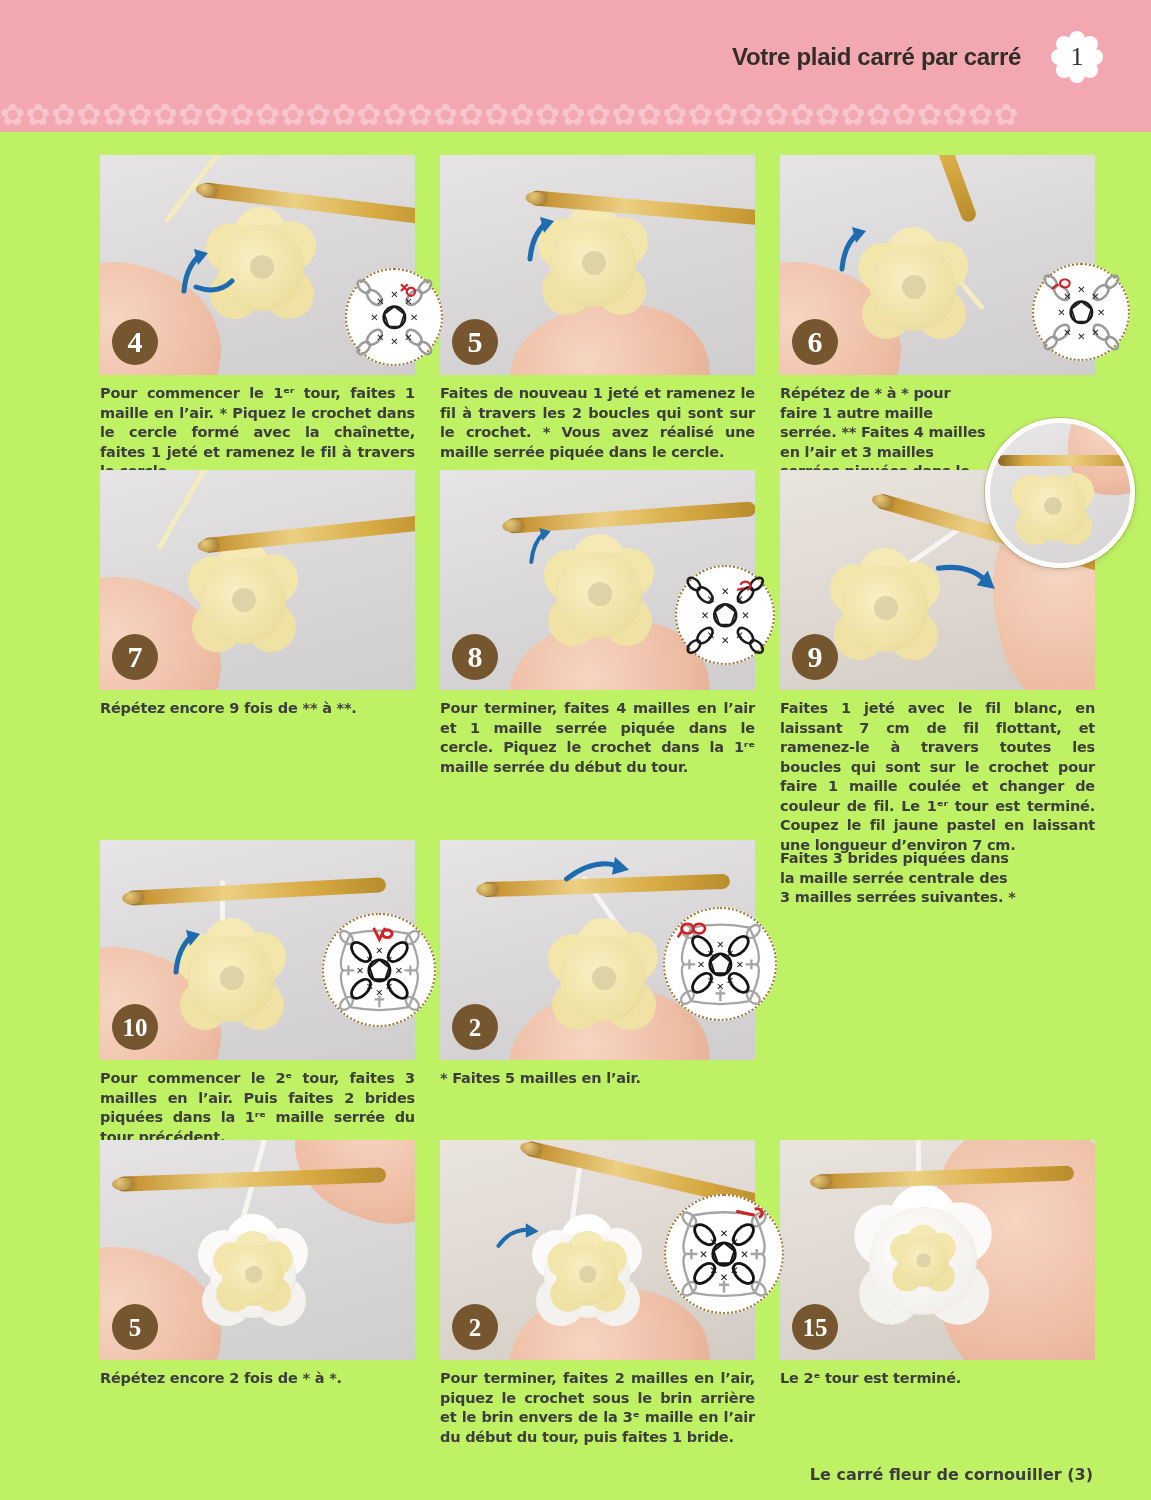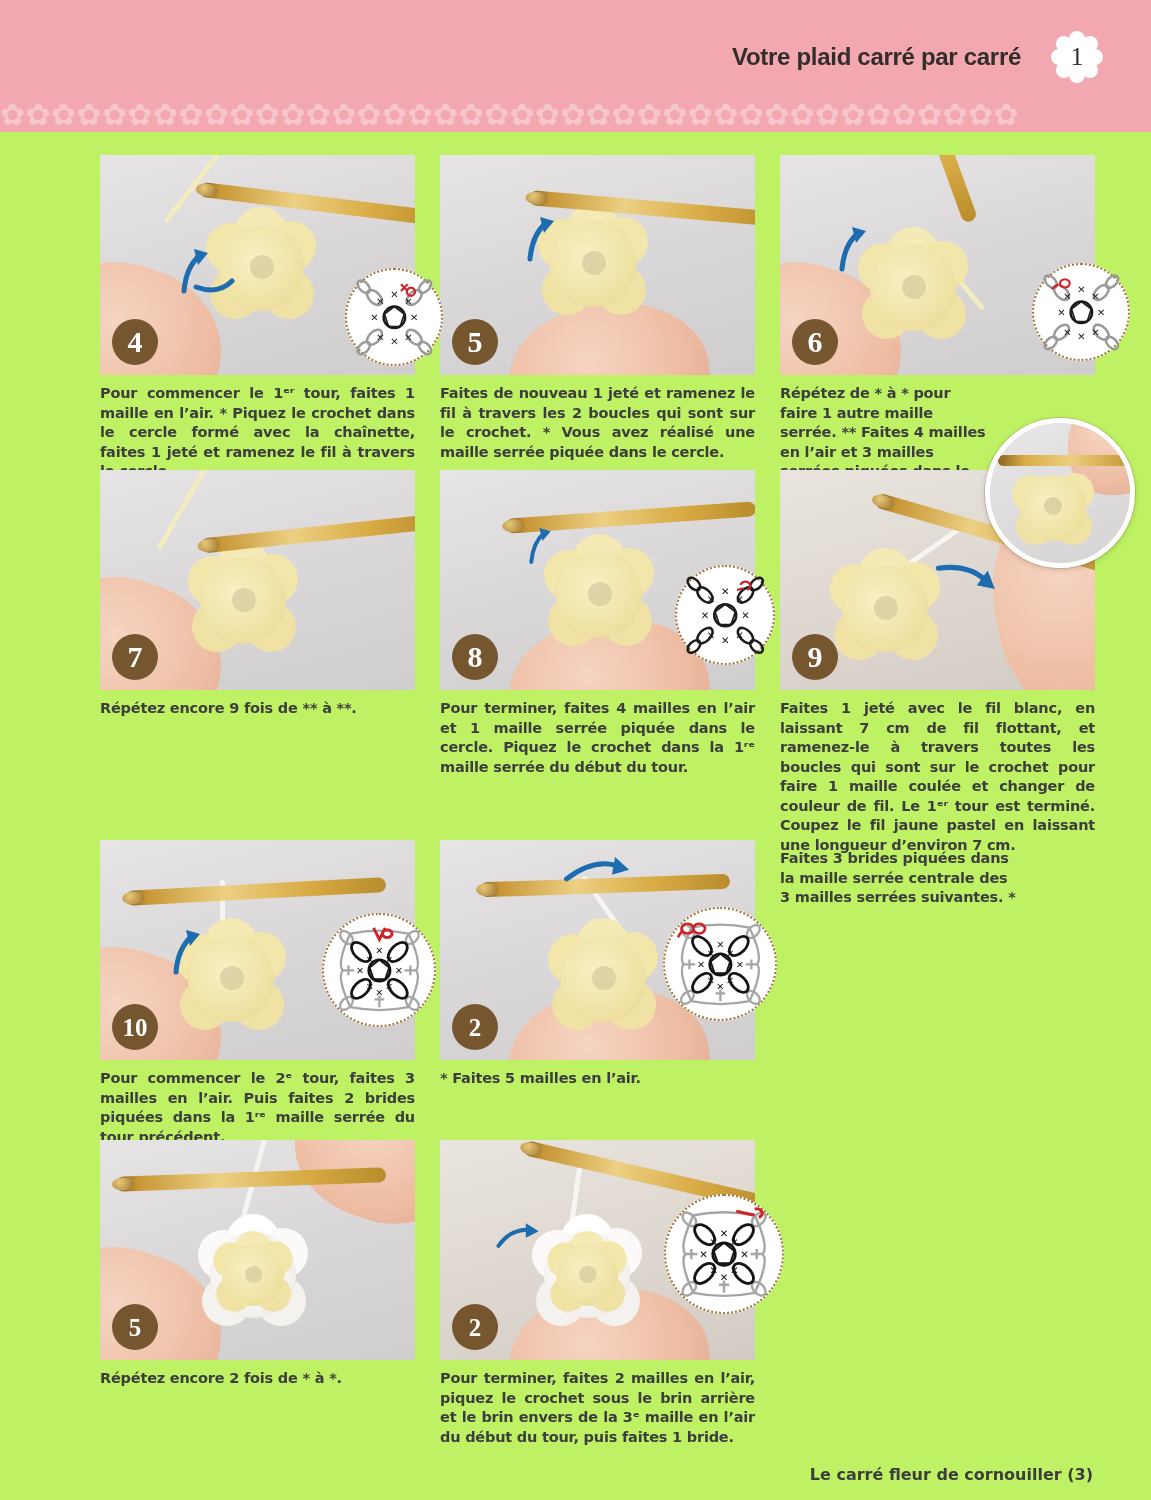--- a/index.html
+++ b/index.html
@@ -482,18 +482,35 @@
                 <use href="#cr2"></use>
                 <path d="M62 8 l18 4 M80 6 a5 4 0 1 1 4 8" fill="none" stroke="#cf2227" stroke-width="3"></path>
               </svg>
           </div>
         </div>
         <div class="caption">
             <p>Pour terminer, faites 2 mailles en l’air, piquez le crochet sous le brin arrière et le brin envers de la 3ᵉ maille en l’air du début du tour, puis faites 1 bride.</p>
           </div>
       </section>
 
+      <section class="cell s15 warm">
+        <div class="photo">
+          <div class="photo-inner">
+            <div class="finger f-hand"></div>
+            <div class="strand w"></div>
+            <div class="yarn w" style="transform:scale(1.25);"></div>
+            <div class="yarn" style="transform:scale(.6);"></div>
+            <div class="hook"></div>
+          </div>
+          <div class="badge two">
+              <span>15</span>
+            </div>
+        </div>
+        <div class="caption">
+            <p>Le 2ᵉ tour est terminé.</p>
+          </div>
+      </section>
 
     </div>
   </main>
 
   <div class="footer">Le carré fleur de cornouiller (3)</div>
 </div>
 
 </body></html>

